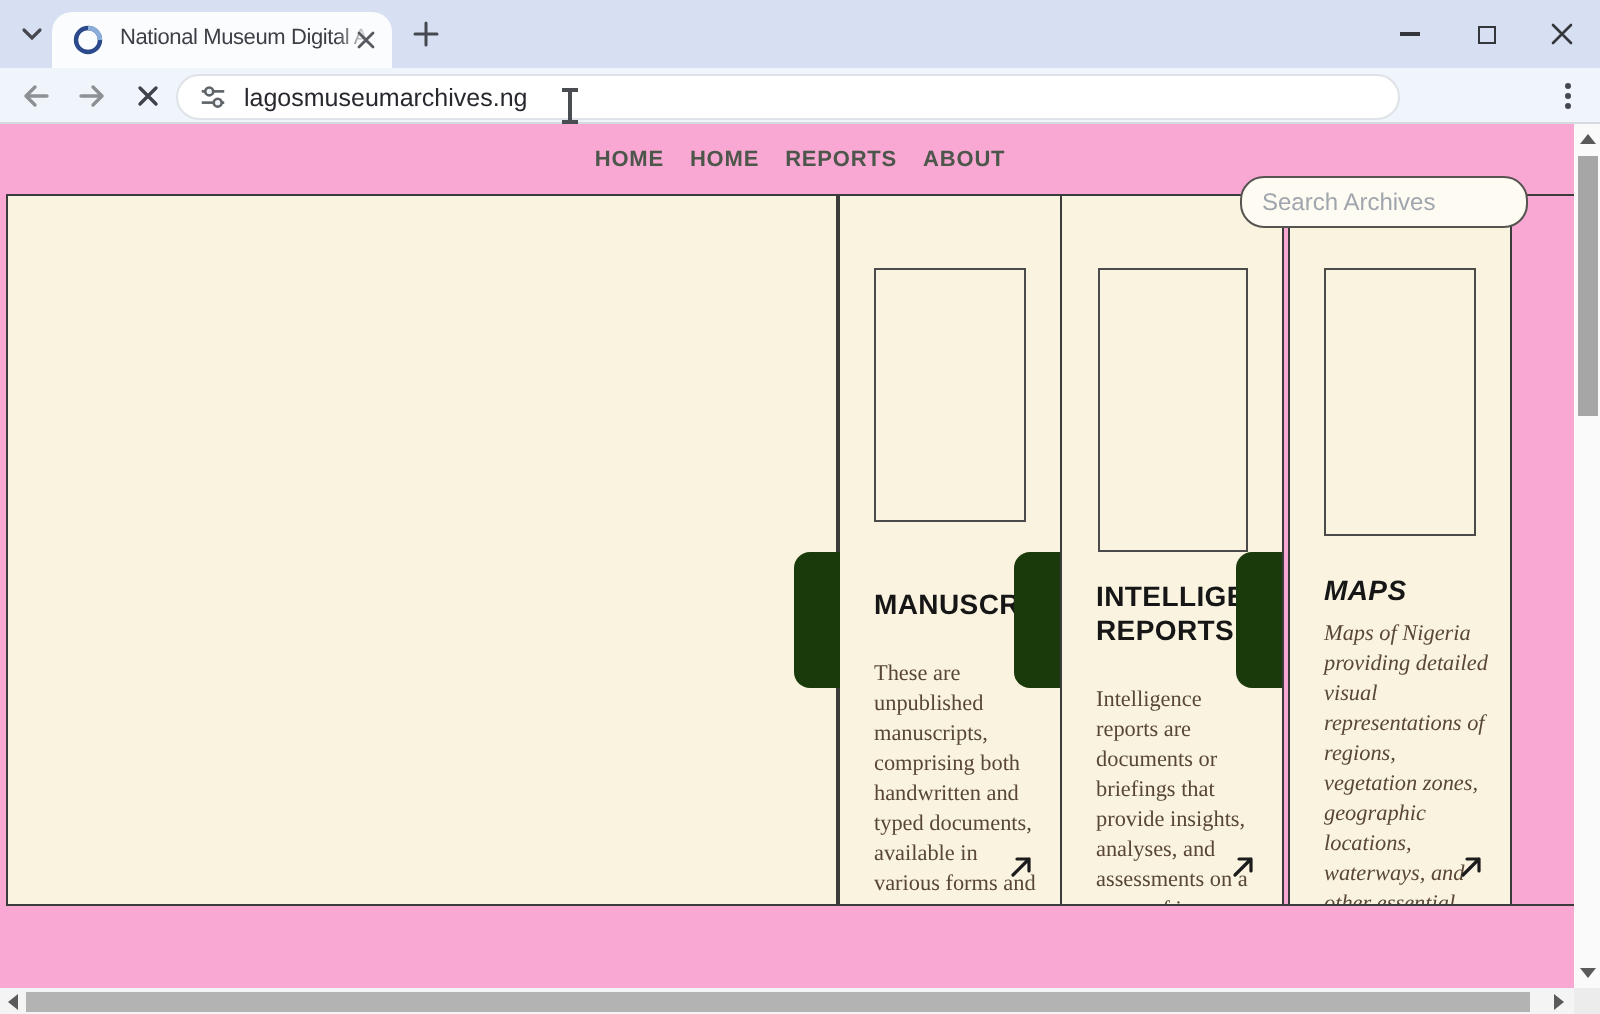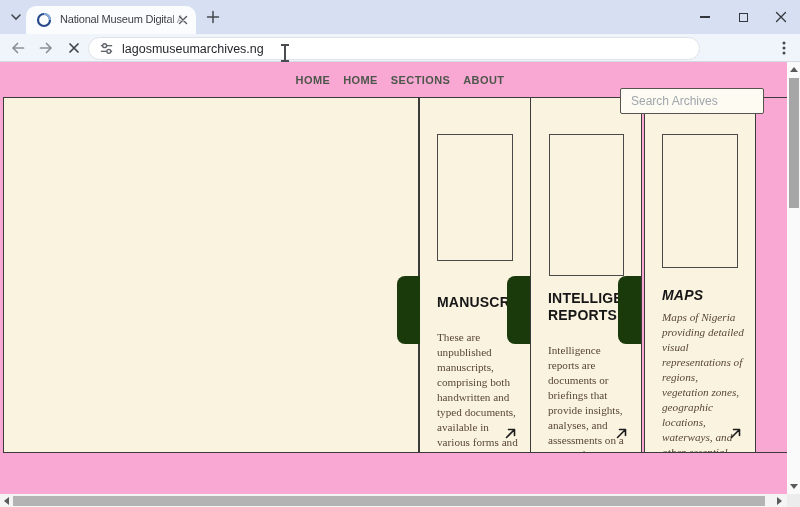--- a/index.html
+++ b/index.html
@@ -27,21 +27,21 @@
   .urlbar { position:absolute; left:88px; top:3px; width:612px; height:23px; background:#ffffff; border:1px solid #dfe2e8; border-radius:12px; display:flex; align-items:center; cursor:text; }
   .tune { width:15px; height:15px; margin-left:10px; }
   .url-text { margin-left:8px; font-size:12.5px; color:#26282d; white-space:nowrap; }
   .guest { position:absolute; right:30px; top:3px; height:23px; padding:0 11px; background:#fdfdfe; border:1px solid #ccd1d9; border-radius:12px; display:flex; align-items:center; gap:5px; font-size:12px; color:#3c4046; cursor:pointer; }
   .kebab { position:absolute; right:9px; top:6px; width:14px; height:16px; cursor:pointer; }
 
   
   .page { position:absolute; left:0; top:62px; width:800px; height:445px; background:#f9a8d4; overflow:hidden; }
   .site-nav { position:absolute; left:0; top:12px; width:800px; display:flex; justify-content:center; gap:13px; }
   .site-nav a { font-size:11px; font-weight:600; letter-spacing:0.4px; color:#4d564a; text-decoration:none; cursor:pointer; }
-  .search { position:absolute; left:620px; top:26px; width:144px; height:26px; background:#fdfbf2; border:1.5px solid #55544f; border-radius:2px; padding:0 10px; font-size:12px; font-family:"Liberation Sans",sans-serif; color:#333; z-index:20; outline:none; }
+  .search { position:absolute; left:620px; top:26px; width:144px; height:26px; background:#fdfbf2; border:1.5px solid #55544f; border-radius:12px; padding:0 10px; font-size:12px; font-family:"Liberation Sans",sans-serif; color:#333; z-index:20; outline:none; }
   .search::placeholder { color:#a0a6ad; }
 
   .section { position:absolute; left:3px; top:35px; width:784px; height:356px; border-top:1.5px solid #3b3b3b; border-bottom:1.5px solid #3b3b3b; }
   .panel { position:absolute; top:0; bottom:0; background:#faf3e0; border-left:1.5px solid #3b3b3b; border-right:1.5px solid #3b3b3b; overflow:hidden; }
   .bigbox { left:0; width:416px; }
   .card1 { left:416px; width:112px; }
   .card2 { left:527px; width:112px; }
   .card3 { left:641px; width:112px;font-style:italic; }
   .thumb { position:absolute; border:1.5px solid #4a4a4a; background:#faf3e0; }
   .card1 .thumb { left:17px; top:36px; width:76px; height:127px; }
@@ -158,21 +158,21 @@
           <circle cx="7" cy="13" r="1.5" fill="#45484e"></circle>
         </svg>
     </span>
   </div>
 
   <div class="page">
 
     <nav class="site-nav">
       <a>HOME</a>
       <a>HOME</a>
-      <a>SECTIONS</a>
+      <a>REPORTS</a>
       <a>ABOUT</a>
     </nav>
 
     <input class="search" type="text" placeholder="Search Archives" style="">
 
     <div class="section">
       <div class="panel bigbox"></div>
 
       <div class="panel card1">
         <div class="thumb"></div>

